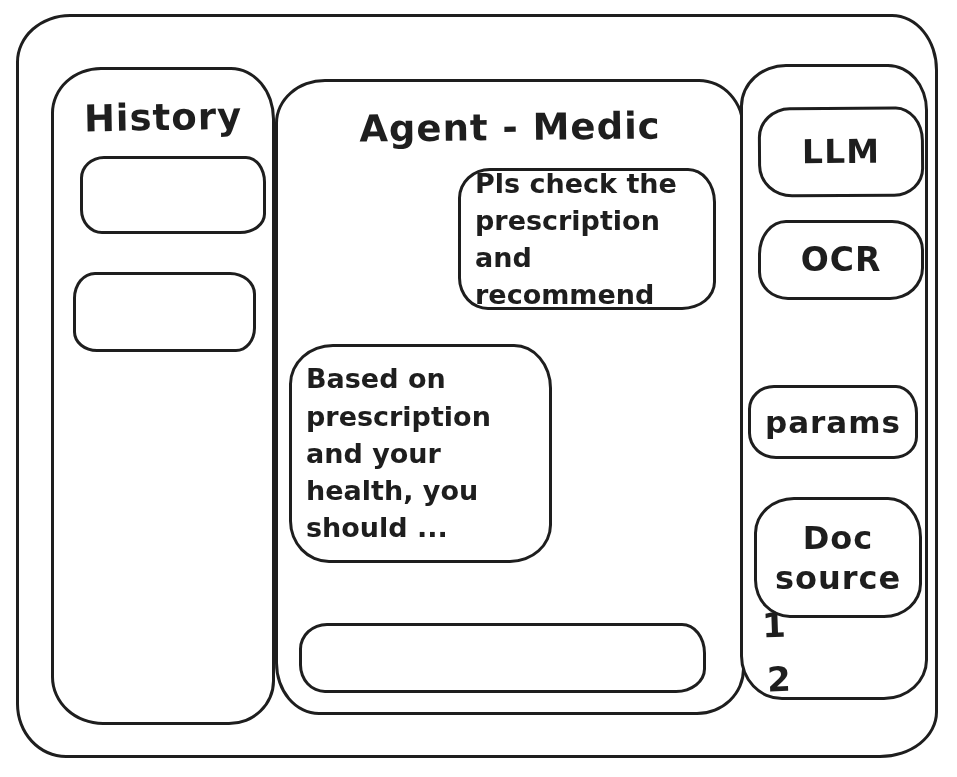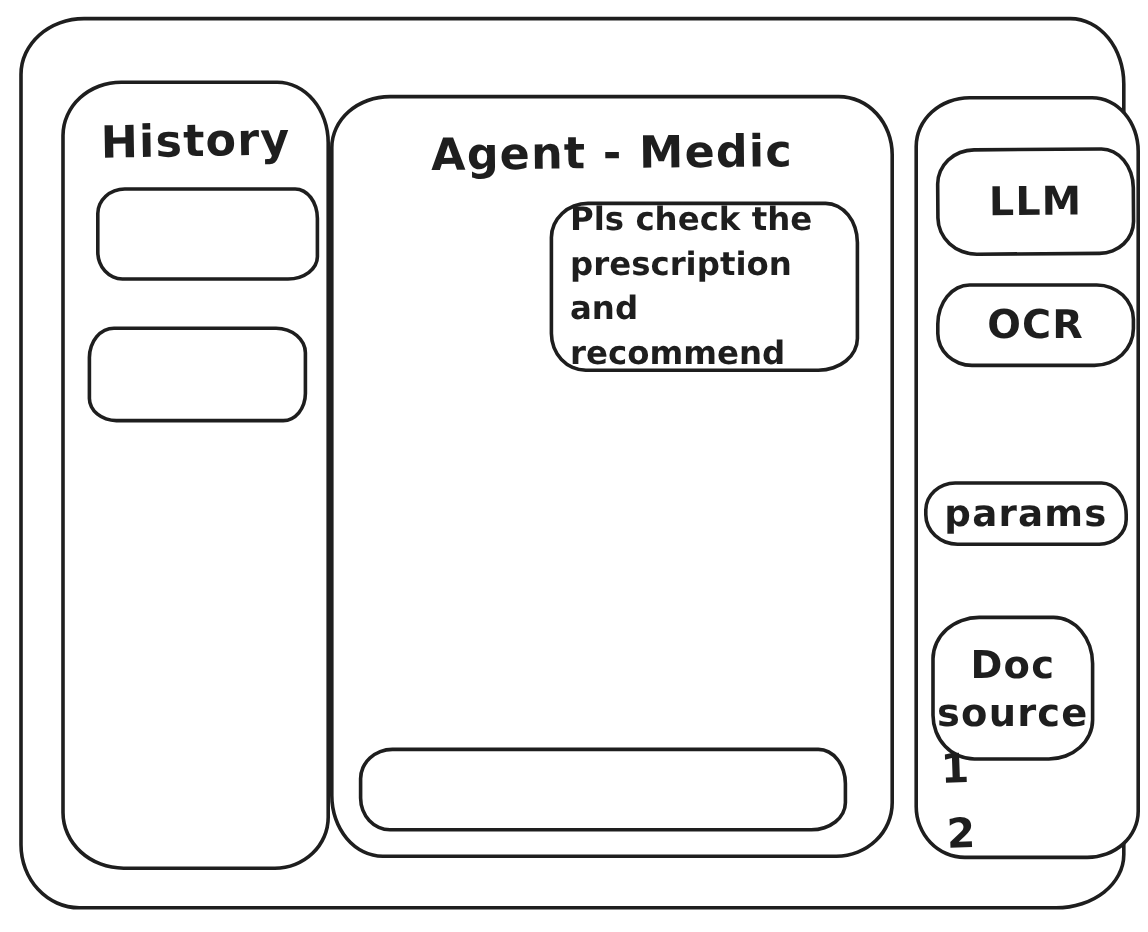--- a/index.html
+++ b/index.html
@@ -108,30 +108,30 @@
     letter-spacing:1px;
     cursor:pointer;
     line-height:1.25;
   }
   .btn-llm{
     left:15px; top:40px; width:166px; height:90px;
     border-radius:32px 28px 30px 34px / 30px 34px 28px 32px;
     transform:rotate(-.4deg);
   }
   .btn-ocr{
-    left:15px; top:153px; width:166px; height:70px;
+    left:15px; top:153px; width:166px; height:80px;
     border-radius:28px 32px 34px 30px / 34px 30px 32px 28px;
   }
   .btn-params{
-    left:5px; top:318px; width:170px; height:54px;
+    left:5px; top:318px; width:170px; height:74px;
     border-radius:26px 22px 24px 28px / 24px 28px 22px 26px;
     font-size:31px;
   }
   .btn-doc{
-    left:11px; top:430px; width:136px; height:121px;
+    left:11px; top:430px; width:168px; height:121px;
     border-radius:40px 34px 38px 36px / 36px 40px 34px 38px;
     font-size:32px;
     padding:6px 26px;
   }
   .doc-num{
     position:absolute;
     font-size:34px; font-weight:bold;
     transform:rotate(-2deg);
   }
   .doc-num-1{ left:19px; top:538px; }
@@ -144,24 +144,25 @@
 
   <div class="sketch history-panel" style="left:20px; top:50px;margin-left:12px;">
     <div class="history-title">History</div>
     <div class="sketch history-item-1" style="left:26px; top:86px;"></div>
     <div class="sketch history-item-2" style="left:19px; top:202px;"></div>
   </div>
 
   <div class="sketch chat-panel" style="left:256px; top:62px;">
     <div class="chat-title">Agent - Medic</div>
     <div class="sketch bubble user-bubble retrace">Pls check the prescription and recommend</div>
+    <div class="sketch bubble agent-bubble">Based on prescription and your health, you should ...</div>
     <input class="sketch input-bar" type="text" placeholder="" style="">
   </div>
 
-  <div class="sketch tools-panel" style="left:721px; top:63px;margin-left:22px;">
+  <div class="sketch tools-panel" style="left:721px; top:47px;">
     <div class="sketch tool-btn btn-llm retrace">LLM</div>
     <div class="sketch tool-btn btn-ocr">OCR</div>
     <div class="sketch tool-btn btn-params">params</div>
     <div class="sketch tool-btn btn-doc retrace">Doc source</div>
     <div class="doc-num doc-num-1">1</div>
     <div class="doc-num doc-num-2">2</div>
   </div>
 
 </div>
 

